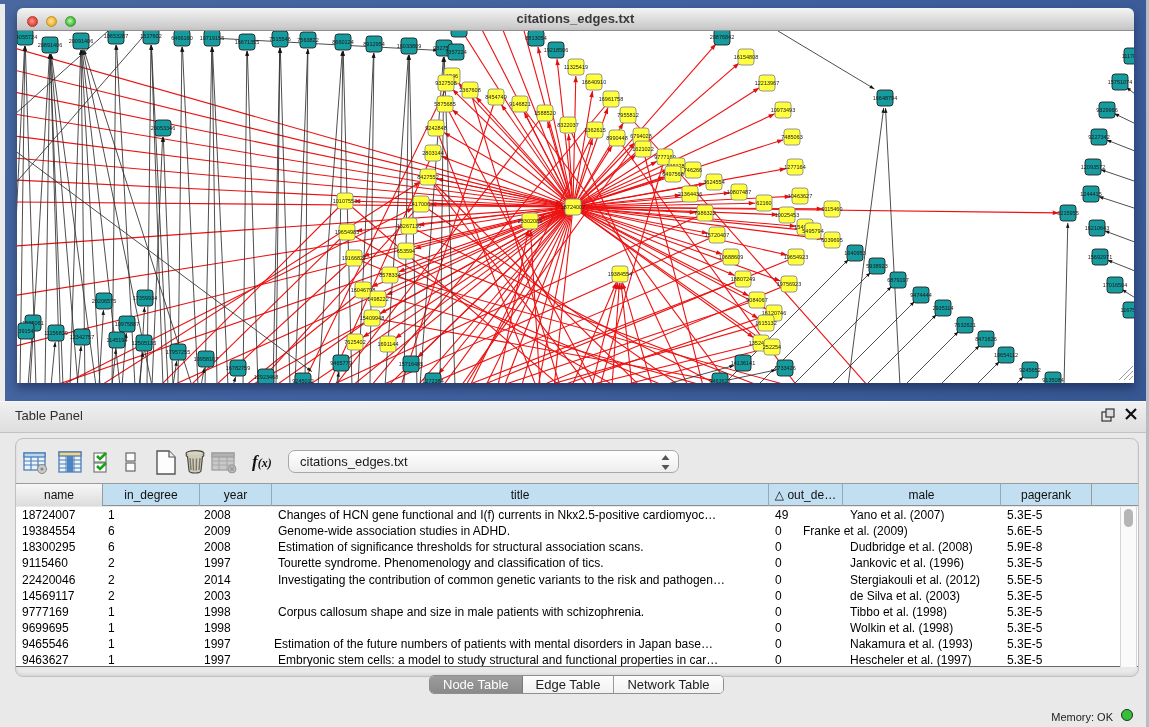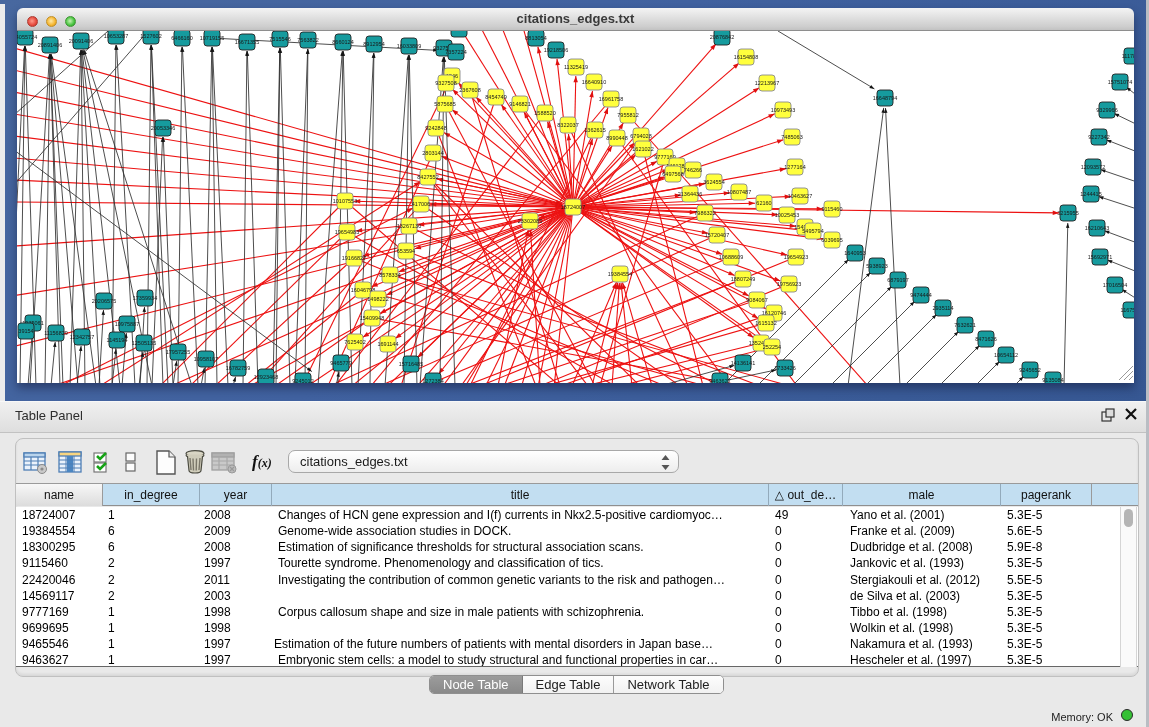--- a/index.html
+++ b/index.html
@@ -614,56 +614,56 @@
       <div class="hc" style="left:256px;width:497px">title</div>
       <div class="hc" style="left:753px;width:74px">△ out_de…</div>
       <div class="hc" style="left:827px;width:158px">male</div>
       <div class="hc" style="left:985px;width:91px;border-right:1px solid #9a9a9a">pagerank</div>
     </div>
     <div id="tbody">
 <div class="trow" style="top:0.00px">
           <span class="c" style="left:6px">18724007</span>
           <span class="c" style="left:92px">1</span>
           <span class="c" style="left:188px">2008</span>
-          <span class="c" style="left:262px">Changes of HCN gene expression and I(f) currents in Nkx2.5-positive cardiomyoc…</span>
+          <span class="c" style="left:262px">Changes of HCN gene functional and I(f) currents in Nkx2.5-positive cardiomyoc…</span>
           <span class="c" style="left:759px">49</span>
-          <span class="c" style="left:834px">Yano et al. (2001)</span>
+          <span class="c" style="left:834px">Yano et al. (2007)</span>
           <span class="c" style="left:991px">5.3E-5</span>
         </div>
 <div class="trow" style="top:16.15px">
           <span class="c" style="left:6px">19384554</span>
           <span class="c" style="left:92px">6</span>
           <span class="c" style="left:188px">2009</span>
-          <span class="c" style="left:262px">Genome-wide association studies in DOCK.</span>
-          <span class="c" style="left:759px">0</span>
-          <span class="c" style="left:834px">Franke et al. (2009)</span>
+          <span class="c" style="left:262px">Genome-wide association studies in ADHD.</span>
+          <span class="c" style="left:759px">0</span>
+          <span class="c" style="left:787px">Franke et al. (2009)</span>
           <span class="c" style="left:991px">5.6E-5</span>
         </div>
 <div class="trow" style="top:32.30px">
           <span class="c" style="left:6px">18300295</span>
           <span class="c" style="left:92px">6</span>
           <span class="c" style="left:188px">2008</span>
           <span class="c" style="left:262px">Estimation of significance thresholds for structural association scans.</span>
           <span class="c" style="left:759px">0</span>
           <span class="c" style="left:834px">Dudbridge et al. (2008)</span>
           <span class="c" style="left:991px">5.9E-8</span>
         </div>
 <div class="trow" style="top:48.45px">
           <span class="c" style="left:6px">9115460</span>
           <span class="c" style="left:92px">2</span>
           <span class="c" style="left:188px">1997</span>
           <span class="c" style="left:262px">Tourette syndrome. Phenomenology and classification of tics.</span>
           <span class="c" style="left:759px">0</span>
-          <span class="c" style="left:834px">Jankovic et al. (1993)</span>
+          <span class="c" style="left:834px">Jankovic et al. (1996)</span>
           <span class="c" style="left:991px">5.3E-5</span>
         </div>
 <div class="trow" style="top:64.60px">
           <span class="c" style="left:6px">22420046</span>
           <span class="c" style="left:92px">2</span>
-          <span class="c" style="left:188px">2011</span>
+          <span class="c" style="left:188px">2014</span>
           <span class="c" style="left:262px">Investigating the contribution of common genetic variants to the risk and pathogen…</span>
           <span class="c" style="left:759px">0</span>
           <span class="c" style="left:834px">Stergiakouli et al. (2012)</span>
           <span class="c" style="left:991px">5.5E-5</span>
         </div>
 <div class="trow" style="top:80.75px">
           <span class="c" style="left:6px">14569117</span>
           <span class="c" style="left:92px">2</span>
           <span class="c" style="left:188px">2003</span>
           <span class="c" style="left:759px">0</span>

